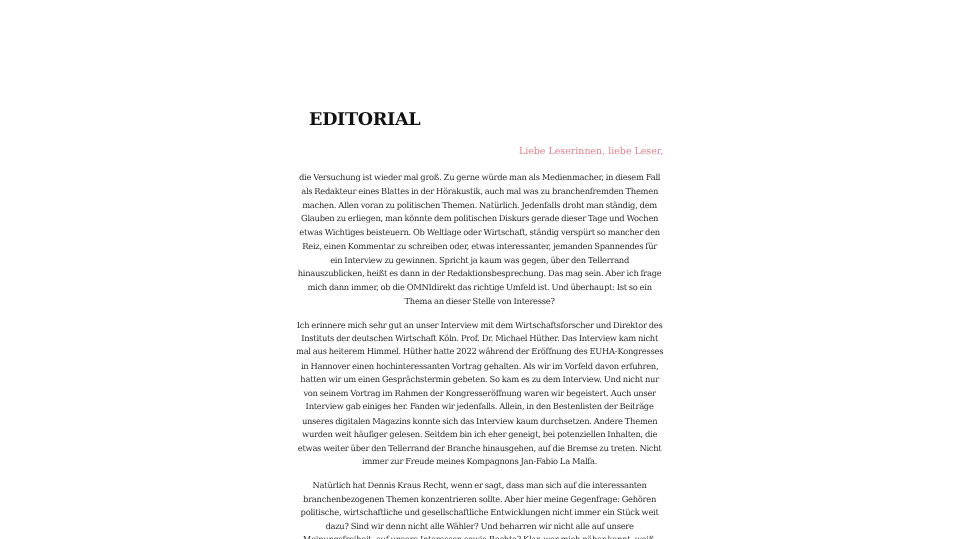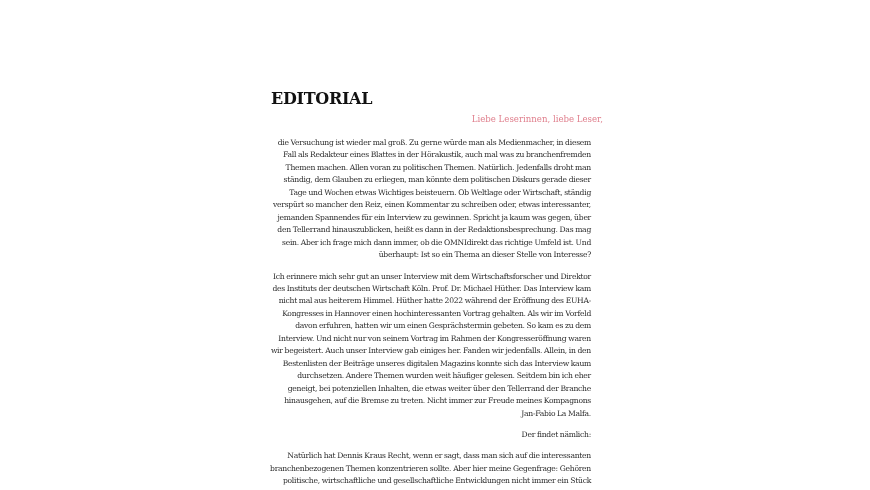--- a/index.html
+++ b/index.html
@@ -11,48 +11,47 @@
     width: 334px;
     font-family: "DejaVu Serif", serif;
     color: #2a2a2a;
   }
   .title {
     font-family: "DejaVu Serif", serif;
     font-weight: bold;
     font-size: 16px;
     letter-spacing: -0.3px;
     color: #111111;
-    margin: 2px;
+    margin: 12px;
     line-height: 22px;
   }
   .subtitle {
     font-family: "DejaVu Serif", serif;
     font-size: 8.6px;
     color: #e0808e;
     margin: 3px 0 0 0;
     line-height: 12px;
     text-align: right;
   }
   .body { margin-top: 12px; }
   .para {
     font-family: "DejaVu Serif", serif;
     font-size: 7.6px;
     line-height: 12.45px;
     letter-spacing: -0.25px;
     word-spacing: -0.3px;
     color: #2b2b2b;
-    margin: 0 12px 9px 0;
-    text-align: right;
+    margin: 0 0 9px 0;
+    text-align: center;
   }
 </style>
 </head>
 <body>
 
 <div class="article">
   <h1 class="title">EDITORIAL</h1>
   <p class="subtitle">Liebe Leserinnen, liebe Leser,</p>
   <div class="body">
     <p class="para">die Versuchung ist wieder mal groß. Zu gerne würde man als Medienmacher, in diesem Fall als Redakteur eines Blattes in der Hörakustik, auch mal was zu branchenfremden Themen machen. Allen voran zu politischen Themen. Natürlich. Jedenfalls droht man ständig, dem Glauben zu erliegen, man könnte dem politischen Diskurs gerade dieser Tage und Wochen etwas Wichtiges beisteuern. Ob Weltlage oder Wirtschaft, ständig verspürt so mancher den Reiz, einen Kommentar zu schreiben oder, etwas interessanter, jemanden Spannendes für ein Interview zu gewinnen. Spricht ja kaum was gegen, über den Tellerrand hinauszublicken, heißt es dann in der Redaktionsbesprechung. Das mag sein. Aber ich frage mich dann immer, ob die OMNIdirekt das richtige Umfeld ist. Und überhaupt: Ist so ein Thema an dieser Stelle von Interesse?</p>
     <p class="para">Ich erinnere mich sehr gut an unser Interview mit dem Wirtschaftsforscher und Direktor des Instituts der deutschen Wirtschaft Köln. Prof. Dr. Michael Hüther. Das Interview kam nicht mal aus heiterem Himmel. Hüther hatte 2022 während der Eröffnung des EUHA-Kongresses in Hannover einen hochinteressanten Vortrag gehalten. Als wir im Vorfeld davon erfuhren, hatten wir um einen Gesprächstermin gebeten. So kam es zu dem Interview. Und nicht nur von seinem Vortrag im Rahmen der Kongresseröffnung waren wir begeistert. Auch unser Interview gab einiges her. Fanden wir jedenfalls. Allein, in den Bestenlisten der Beiträge unseres digitalen Magazins konnte sich das Interview kaum durchsetzen. Andere Themen wurden weit häufiger gelesen. Seitdem bin ich eher geneigt, bei potenziellen Inhalten, die etwas weiter über den Tellerrand der Branche hinausgehen, auf die Bremse zu treten. Nicht immer zur Freude meines Kompagnons Jan-Fabio La Malfa.</p>
-    <p class="para">Der findet nämlich:</p>
     <p class="para">Natürlich hat Dennis Kraus Recht, wenn er sagt, dass man sich auf die interessanten branchenbezogenen Themen konzentrieren sollte. Aber hier meine Gegenfrage: Gehören politische, wirtschaftliche und gesellschaftliche Entwicklungen nicht immer ein Stück weit dazu? Sind wir denn nicht alle Wähler? Und beharren wir nicht alle auf unsere Meinungsfreiheit, auf unsere Interessen sowie Rechte? Klar, wer mich näher kennt, weiß, dass ich ein hochpolitischer Mensch bin und mich lange mit Parteiensystemen beschäftigt habe. Ohne den Politologen heraushängen zu</p>
   </div>
 </div>
 
 </body></html>

